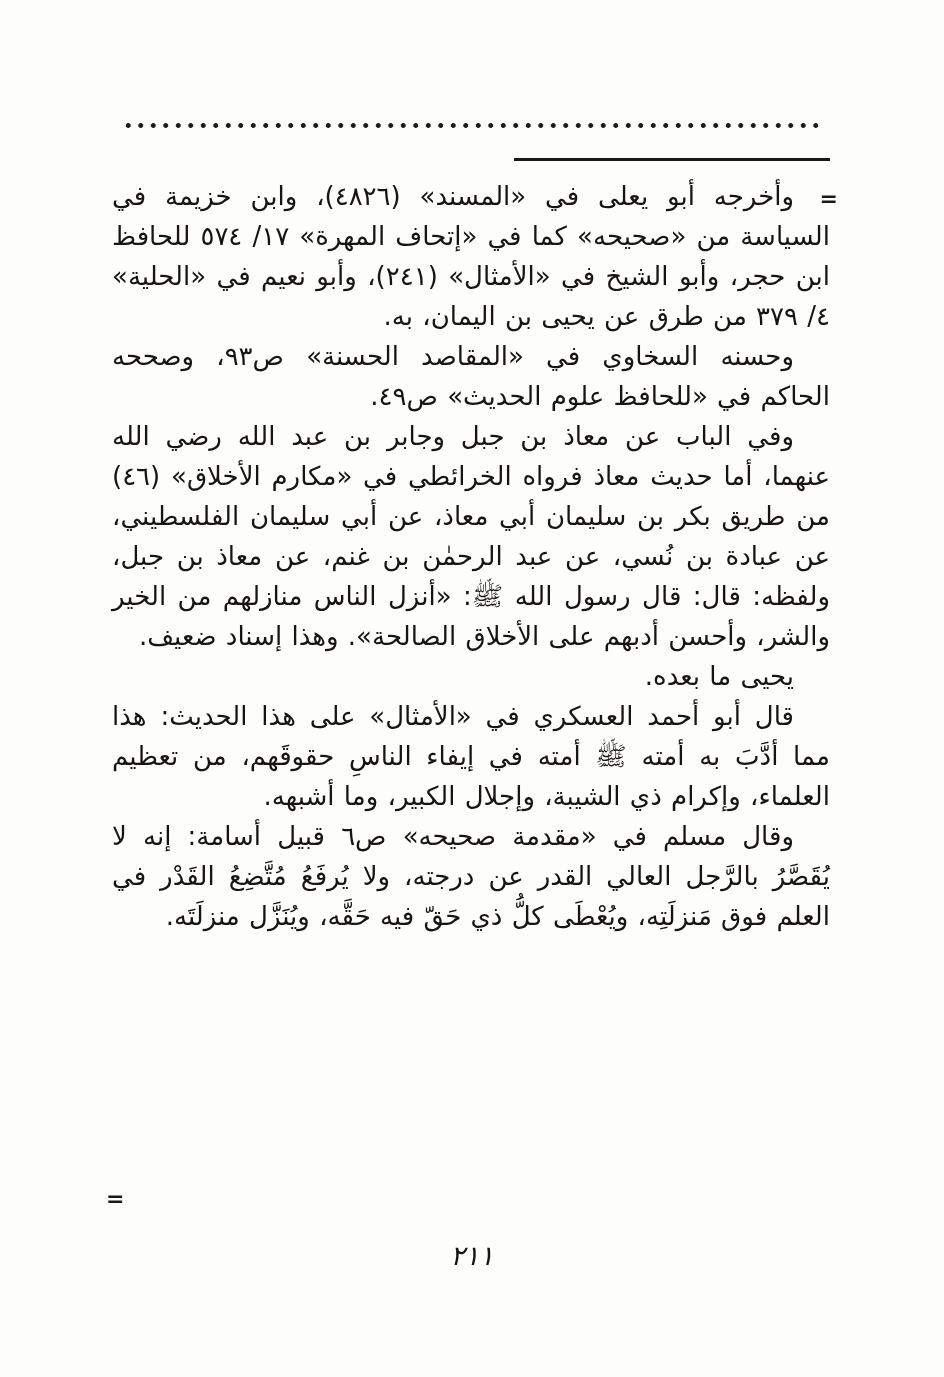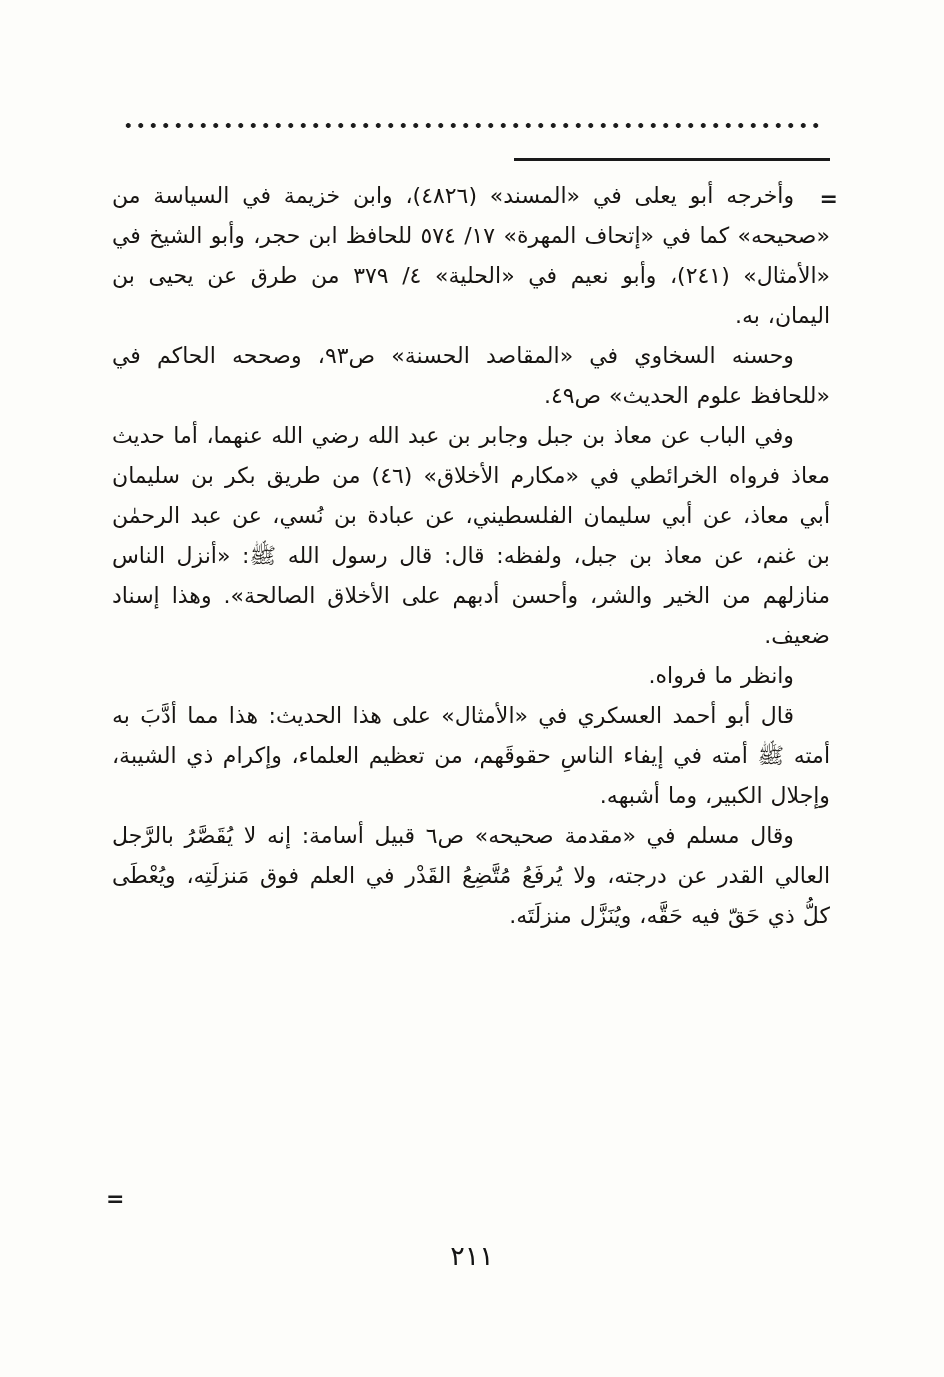--- a/index.html
+++ b/index.html
@@ -47,58 +47,59 @@
   }
   .cont-marker.top { top: 188px; right: 106px; }
   .cont-marker.bottom { top: 1188px; left: 106px; }
   .text-block {
     position: absolute;
     top: 176px;
     right: 114px;
     left: 112px;
     direction: rtl;
     text-align: justify;
-    font-size: 22px;
+    font-size: 26px;
     line-height: 40px;
     letter-spacing: 0;
   }
   .text-block p {
     margin: 0;
     padding: 0;
     text-indent: 36px;
     word-spacing: 1px;
   }
   .page-number {
     position: absolute;
     top: 1240px;
     left: 0;
     width: 100%;
     text-align: center;
     direction: rtl;
     font-size: 27px;
     letter-spacing: 6px;
     color: #141414;
+    font-style: italic;
   }
 </style>
 </head>
 <body>
 
 <div class="page">
 
   <div class="dots-row"></div>
 
   <div class="footnote-rule"></div>
 
   <span class="cont-marker top">=</span>
 
   <div class="text-block" dir="rtl">
     <p>وأخرجه أبو يعلى في «المسند» (٤٨٢٦)، وابن خزيمة في السياسة من «صحيحه» كما في «إتحاف المهرة» ١٧/ ٥٧٤ للحافظ ابن حجر، وأبو الشيخ في «الأمثال» (٢٤١)، وأبو نعيم في «الحلية» ٤/ ٣٧٩ من طرق عن يحيى بن اليمان، به.</p>
     <p>وحسنه السخاوي في «المقاصد الحسنة» ص٩٣، وصححه الحاكم في «للحافظ علوم الحديث» ص٤٩.</p>
     <p>وفي الباب عن معاذ بن جبل وجابر بن عبد الله رضي الله عنهما، أما حديث معاذ فرواه الخرائطي في «مكارم الأخلاق» (٤٦) من طريق بكر بن سليمان أبي معاذ، عن أبي سليمان الفلسطيني، عن عبادة بن نُسي، عن عبد الرحمٰن بن غنم، عن معاذ بن جبل، ولفظه: قال: قال رسول الله ﷺ: «أنزل الناس منازلهم من الخير والشر، وأحسن أدبهم على الأخلاق الصالحة». وهذا إسناد ضعيف.</p>
-    <p>وانظر ما فرواه.</p>
+    <p>يحيى ما بعده.</p>
     <p>قال أبو أحمد العسكري في «الأمثال» على هذا الحديث: هذا مما أدَّبَ به أمته ﷺ أمته في إيفاء الناسِ حقوقَهم، من تعظيم العلماء، وإكرام ذي الشيبة، وإجلال الكبير، وما أشبهه.</p>
     <p>وقال مسلم في «مقدمة صحيحه» ص٦ قبيل أسامة: إنه لا يُقَصَّرُ بالرَّجل العالي القدر عن درجته، ولا يُرفَعُ مُتَّضِعُ القَدْر في العلم فوق مَنزلَتِه، ويُعْطَى كلُّ ذي حَقّ فيه حَقَّه، ويُنَزَّل منزلَتَه.</p>
   </div>
 
   <span class="cont-marker bottom">=</span>
 
   <div class="page-number">٢١١</div>
 
 </div>
 

